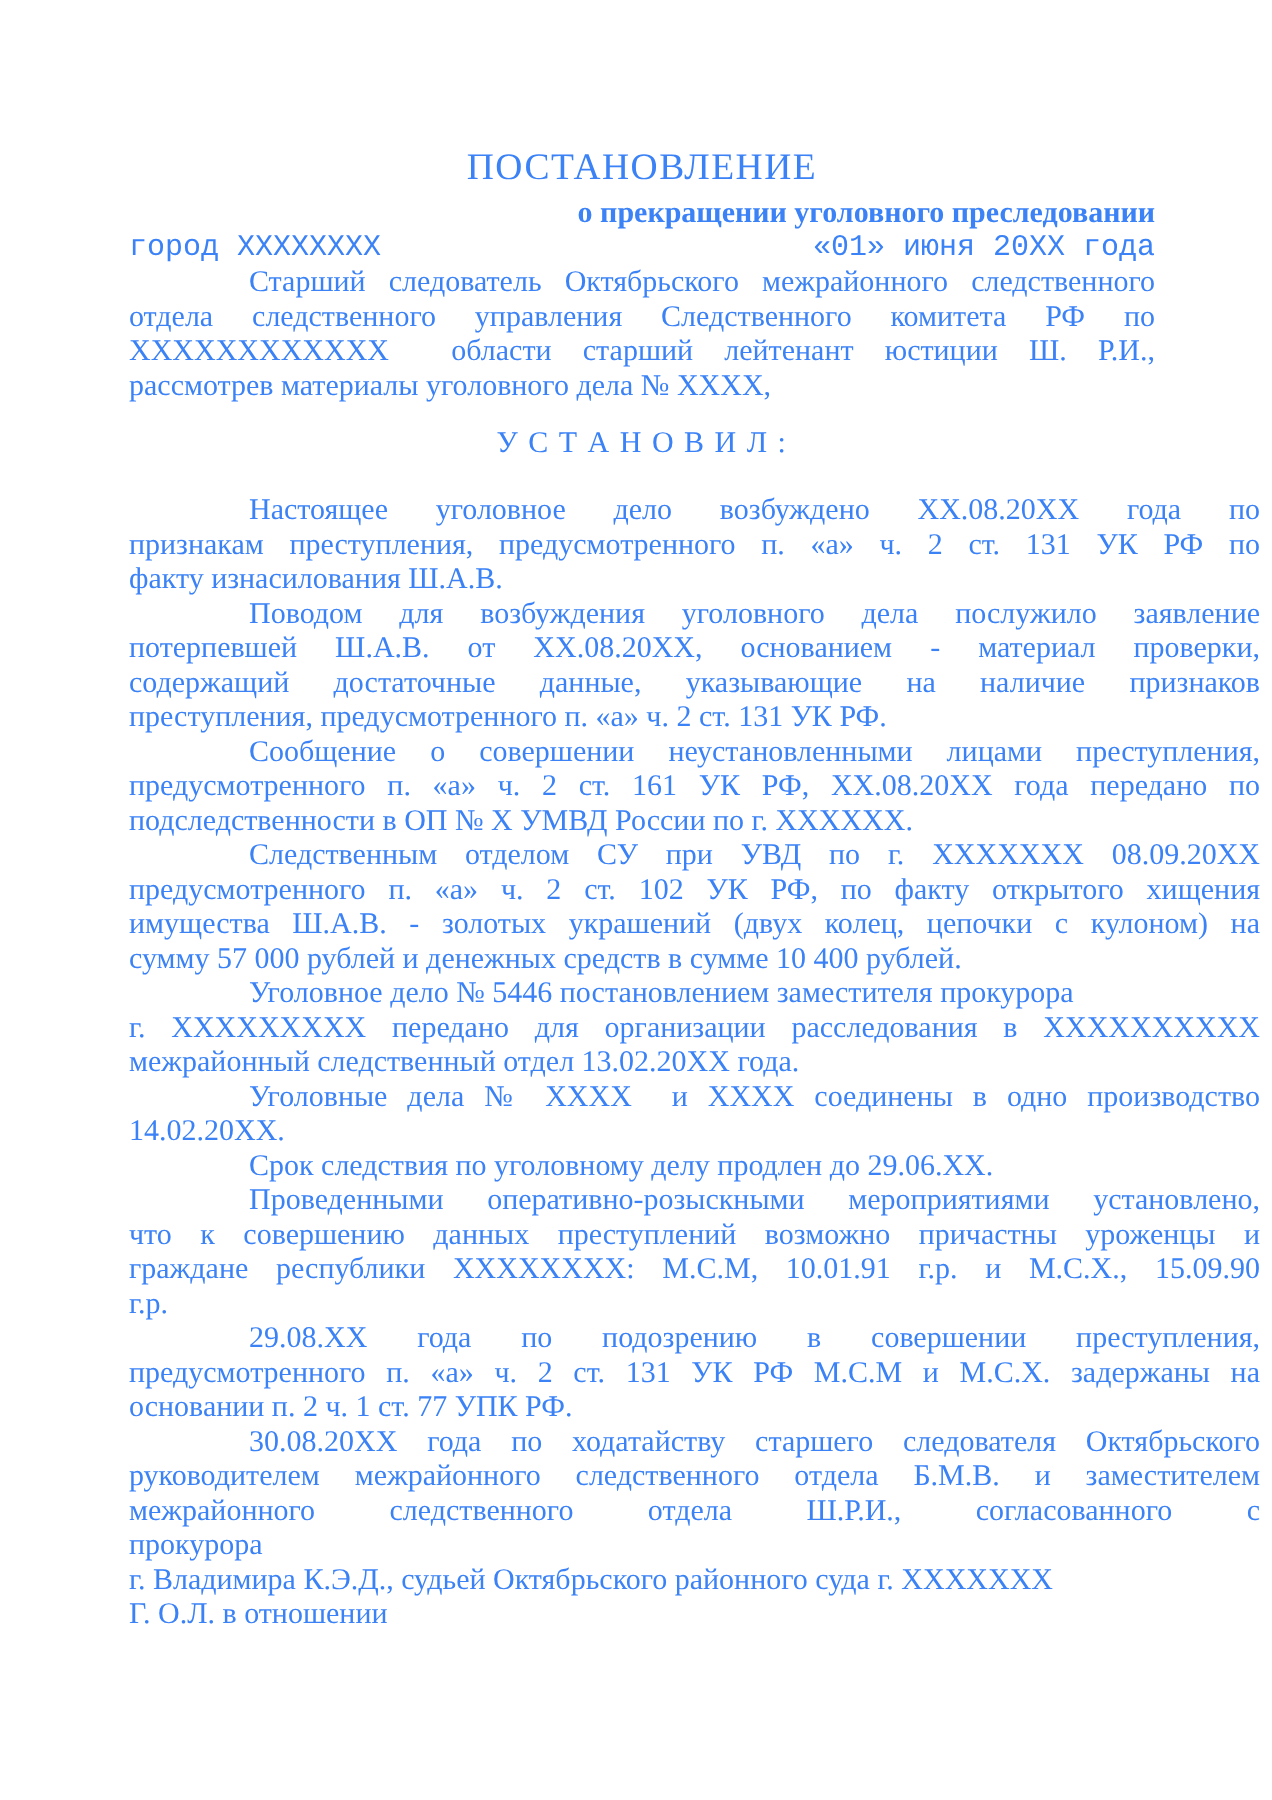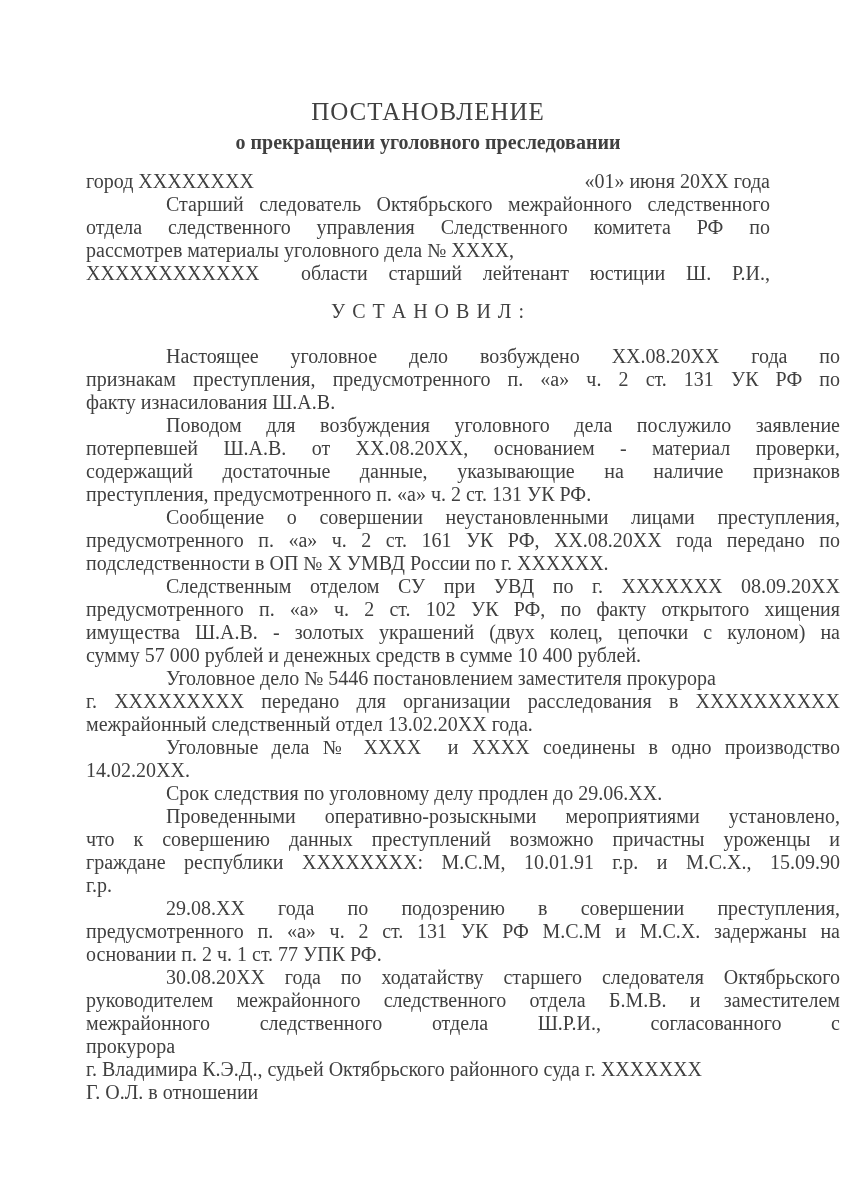--- a/index.html
+++ b/index.html
@@ -1,46 +1,46 @@
 <!DOCTYPE html>
 <html><head>
 <meta charset="utf-8">
 <style>
   html, body { margin: 0; padding: 0; background: #ffffff; }
   .page {
     position: relative;
     width: 848px;
     height: 1200px;
     background: #ffffff;
-    color: #404040;
+    color: #3b82f6;
     font-family: "Liberation Serif", "DejaVu Serif", serif;
     font-size: 20px;
     box-sizing: border-box;
     padding: 97px 0 0 86px;
     overflow: hidden;
   }
   .intro { width: 684px; }
   .body-block { width: 754px; margin-top: 22px; }
   .doc-title {
     text-align: center;
     font-size: 25px;
     line-height: 30px;
     letter-spacing: 1px;
   }
   .doc-subtitle {
-    text-align: center;
+    text-align: right;
     font-weight: bold;
     line-height: 23px;
     margin-top: 4px;
   }
   .place-row {
     display: flex;
     justify-content: space-between;
-    margin-top: 16px;
     line-height: 23px;
+    font-family: Liberation Mono, monospace;
   }
   .intro-para { margin-top: 19px; }
   .resolved-heading {
     text-align: center;
     line-height: 23px;
     margin-top: 15px;
     letter-spacing: 1px;
   }
   .para { margin: 0; }
   .line {
@@ -62,22 +62,22 @@
   <div class="intro">
     <div class="doc-title">ПОСТАНОВЛЕНИЕ</div>
     <div class="doc-subtitle">о прекращении уголовного преследовании</div>
     <div class="place-row">
       <span>город ХХХХХХХХ</span>
       <span>«01» июня 20ХХ года</span>
     </div>
     <div class="intro-para para" id="intro-para">
         <div class="line just first">Старший следователь Октябрьского межрайонного следственного</div>
         <div class="line just">отдела следственного управления Следственного комитета РФ по</div>
+        <div class="line just">ХХХХХХХХХХХХ&nbsp; области старший лейтенант юстиции Ш. Р.И.,</div>
         <div class="line">рассмотрев материалы уголовного дела № ХХХХ,</div>
-        <div class="line just">ХХХХХХХХХХХХ&nbsp; области старший лейтенант юстиции Ш. Р.И.,</div>
       </div>
     <div class="resolved-heading">У С Т А Н О В И Л :</div>
   </div>
   <div class="body-block" id="body-block">
       <div class="para">
         <div class="line just first">Настоящее уголовное дело возбуждено ХХ.08.20ХХ года по</div>
         <div class="line just">признакам преступления, предусмотренного п. «а» ч. 2 ст. 131 УК РФ по</div>
         <div class="line">факту изнасилования Ш.А.В.</div>
       </div>
       <div class="para">

